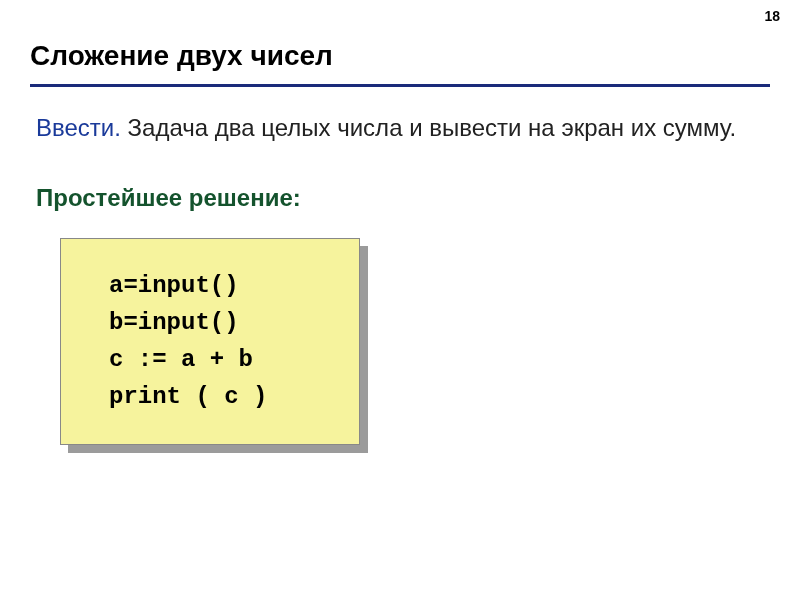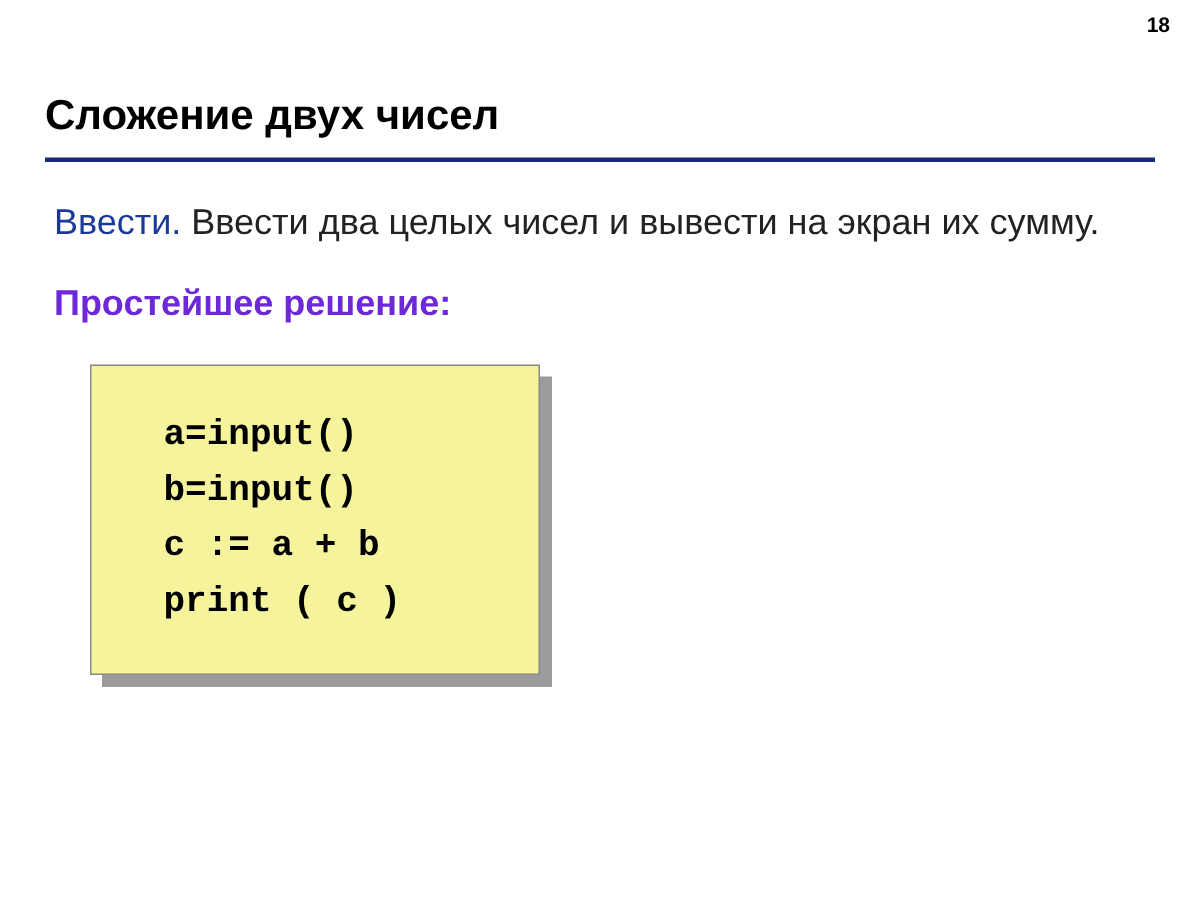--- a/index.html
+++ b/index.html
@@ -20,41 +20,42 @@
       top: 8px;
       right: 20px;
       font-size: 14px;
       font-weight: bold;
       color: #000;
     }
     .slide-title {
       font-size: 28px;
       font-weight: bold;
       color: #000;
-      padding: 61px 30px 12px 30px;
+      padding: 40px 30px 12px 30px;
     }
     .title-rule {
       border: none;
       border-top: 3px solid #1a2a7a;
       margin: 0 30px 24px 30px;
     }
     .task-block {
       padding: 0 30px 18px 36px;
       font-size: 24px;
       line-height: 1.45;
       color: #222;
     }
     .task-label {
       color: #1a3a9a;
     }
     .solution-label {
       padding: 4px 14px 18px 36px;
       font-size: 24px;
       font-weight: bold;
-      color: #6d28d9;
+      color: #14532d;
+      margin-top: 16px;
     }
     .code-wrap {
       position: relative;
       margin: 8px 0 0 60px;
       width: 300px;
     }
     .code-shadow {
       position: absolute;
       top: 8px;
       left: 8px;
@@ -77,21 +78,21 @@
   </style>
 </head>
 <body>
 
 <div class="page-number">18</div>
 
 <h1 class="slide-title">Сложение двух чисел</h1>
 <hr class="title-rule">
 
 <div class="task-block">
-  <span class="task-label">Ввести.</span><span> Ввести два целых чисел и вывести на экран их сумму.</span>
+  <span class="task-label">Ввести.</span><span> Задача два целых числа и вывести на экран их сумму.</span>
 </div>
 
 <div class="solution-label">Простейшее решение:</div>
 
 <div class="code-wrap">
   <div class="code-shadow"></div>
   <div class="code-box"><span>a=input()</span>
 <span>b=input()</span>
 <span>c := a + b</span>
 <span>print ( c )</span></div>

